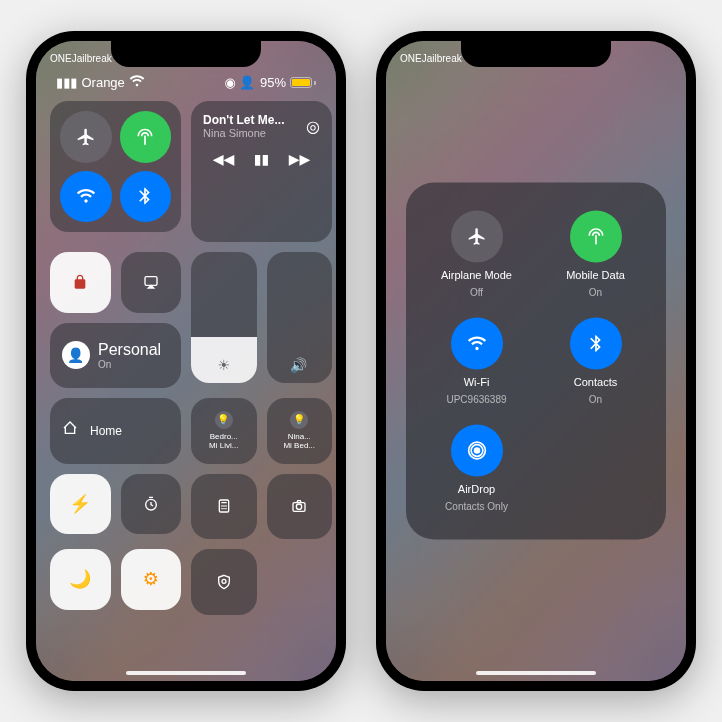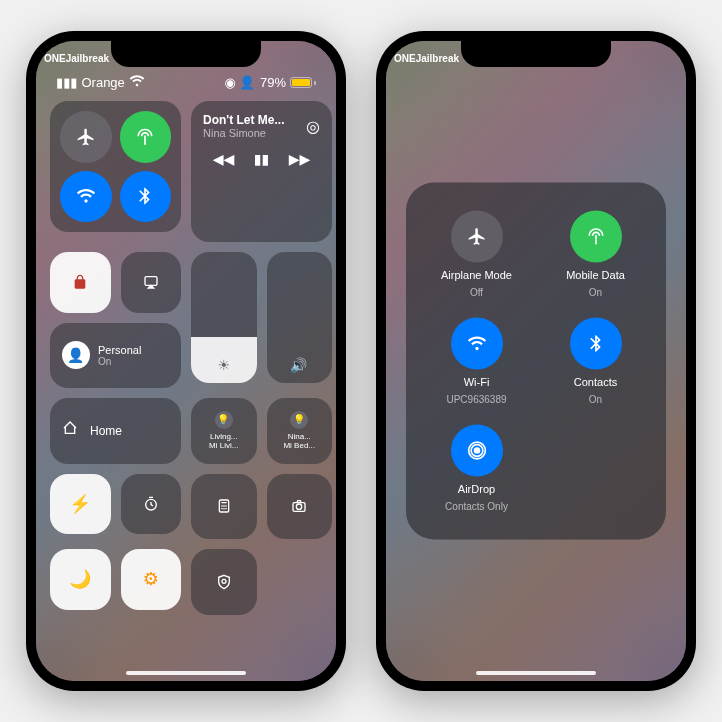--- a/index.html
+++ b/index.html
@@ -1,21 +1,21 @@
 <!DOCTYPE html>
 <html><head>
 <meta charset="utf-8">
 <style>
 *{margin:0;padding:0;box-sizing:border-box;font-family:-apple-system,BlinkMacSystemFont,sans-serif}
 body{width:722px;height:722px;background:#f0f0f0;display:flex;justify-content:center;align-items:center;gap:30px}
 .phone{width:320px;height:660px;background:#000;border-radius:48px;padding:10px;position:relative;box-shadow:0 10px 40px rgba(0,0,0,0.3)}
 .screen{width:100%;height:100%;border-radius:38px;overflow:hidden;position:relative;background:linear-gradient(135deg,#8a9b7a 0%,#a67b8a 25%,#7a8b9a 50%,#9a7a6b 75%,#8a7a9a 100%)}
 .blur-bg{position:absolute;inset:0;backdrop-filter:blur(30px);background:rgba(60,60,70,0.2)}
 .notch{position:absolute;top:0;left:50%;transform:translateX(-50%);width:150px;height:26px;background:#000;border-radius:0 0 18px 18px;z-index:100}
-.watermark{position:absolute;top:12px;left:8px;color:#fff;font-size:10px;font-weight:700;z-index:101}
+.watermark{position:absolute;top:12px;left:14px;color:#fff;font-size:10px;font-weight:400;z-index:101}
 .status-bar{position:absolute;top:32px;left:0;right:0;display:flex;justify-content:space-between;padding:0 20px;color:#fff;font-size:13px;font-weight:500;z-index:50}
 .status-left{display:flex;align-items:center;gap:4px}
 .status-right{display:flex;align-items:center;gap:4px}
 .battery{display:inline-flex;align-items:center;gap:2px}
 .battery-body{width:22px;height:11px;border:1px solid rgba(255,255,255,0.5);border-radius:3px;position:relative}
 .battery-fill{position:absolute;left:1px;top:1px;bottom:1px;width:90%;background:#ffcc00;border-radius:1px}
 .battery-tip{width:2px;height:4px;background:rgba(255,255,255,0.5);border-radius:0 1px 1px 0}
 .cc{position:absolute;top:60px;left:14px;right:14px;bottom:20px;z-index:40}
 .grid{display:grid;grid-template-columns:repeat(4,1fr);gap:10px}
 .tile{background:rgba(50,50,55,0.55);border-radius:18px;position:relative}
@@ -31,21 +31,21 @@
 .conn-blue{background:#007aff}
 .media{padding:12px;color:#fff}
 .media-top{display:flex;justify-content:space-between;align-items:center}
 .media-title{font-size:12px;font-weight:600}
 .media-artist{font-size:11px;color:rgba(255,255,255,0.6)}
 .media-controls{display:flex;justify-content:space-around;margin-top:12px}
 .media-btn{color:#fff;font-size:14px}
 .small-tile{display:flex;align-items:center;justify-content:center;color:#fff;font-size:18px}
 .focus-tile{display:flex;align-items:center;gap:8px;padding:0 12px;color:#fff}
 .focus-circle{width:28px;height:28px;border-radius:50%;background:#fff;display:flex;align-items:center;justify-content:center;color:#333;font-size:14px}
-.focus-text{font-size:11px}
+.focus-text{font-size:16px}
 .focus-status{font-size:10px;color:rgba(255,255,255,0.6)}
 .slider{background:rgba(50,50,55,0.55);position:relative;overflow:hidden}
 .slider-fill{position:absolute;bottom:0;left:0;right:0;background:rgba(255,255,255,0.9)}
 .slider-icon{position:absolute;bottom:10px;left:50%;transform:translateX(-50%);color:#666;font-size:14px}
 .home-tile{display:flex;align-items:center;gap:12px;padding:4px 12px;color:#fff}
 .home-icon{font-size:18px}
 .home-text{font-size:12px;font-weight:500}
 .device-tile{display:flex;flex-direction:column;align-items:center;justify-content:center;padding:6px;color:#fff}
 .device-icon{width:18px;height:18px;border-radius:50%;background:rgba(120,120,128,0.6);margin-bottom:4px;display:flex;align-items:center;justify-content:center;font-size:10px}
 .device-text{font-size:8px;text-align:center;line-height:1.1}
@@ -71,21 +71,21 @@
       <div class="status-left">
         <span>▮▮▮</span>
         <span>Orange</span>
         <span><svg class="icon-sm" viewBox="0 0 24 24">
               <path d="M12 20c1 0 2-1 2-2s-1-2-2-2-2 1-2 2 1 2 2 2zm-5-6c3-3 7-3 10 0l2-2c-4-4-10-4-14 0zm-4-4c5-5 13-5 18 0l2-2c-6-6-16-6-22 0z"></path>
             </svg></span>
       </div>
       <div class="status-right">
         <span>◉</span>
         <span>👤</span>
-        <span>79%</span>
+        <span>95%</span>
         <span class="battery">
           <span class="battery-body">
               <span class="battery-fill"></span>
             </span>
           <span class="battery-tip"></span>
         </span>
       </div>
     </div>
 
     <div class="cc">
@@ -160,21 +160,21 @@
         </div>
 
         <div class="tile tile-2x1 home-tile">
           <span class="home-icon"><svg class="icon-sm" viewBox="0 0 24 24" style="fill:none;stroke:#fff;stroke-width:2">
                 <path d="M3 12l9-9 9 9M5 10v10h14V10"></path>
               </svg></span>
           <span class="home-text">Home</span>
         </div>
         <div class="tile tile-1x1 device-tile">
           <div class="device-icon">💡</div>
-          <div class="device-text">Living...</div>
+          <div class="device-text">Bedro...</div>
           <div class="device-text">Mi Livi...</div>
         </div>
         <div class="tile tile-1x1 device-tile">
           <div class="device-icon">💡</div>
           <div class="device-text">Nina...</div>
           <div class="device-text">Mi Bed...</div>
         </div>
 
         <div class="tile tile-1x1 tile-white small-tile" style="color:#5856d6">⚡</div>
         <div class="tile tile-1x1 small-tile">

